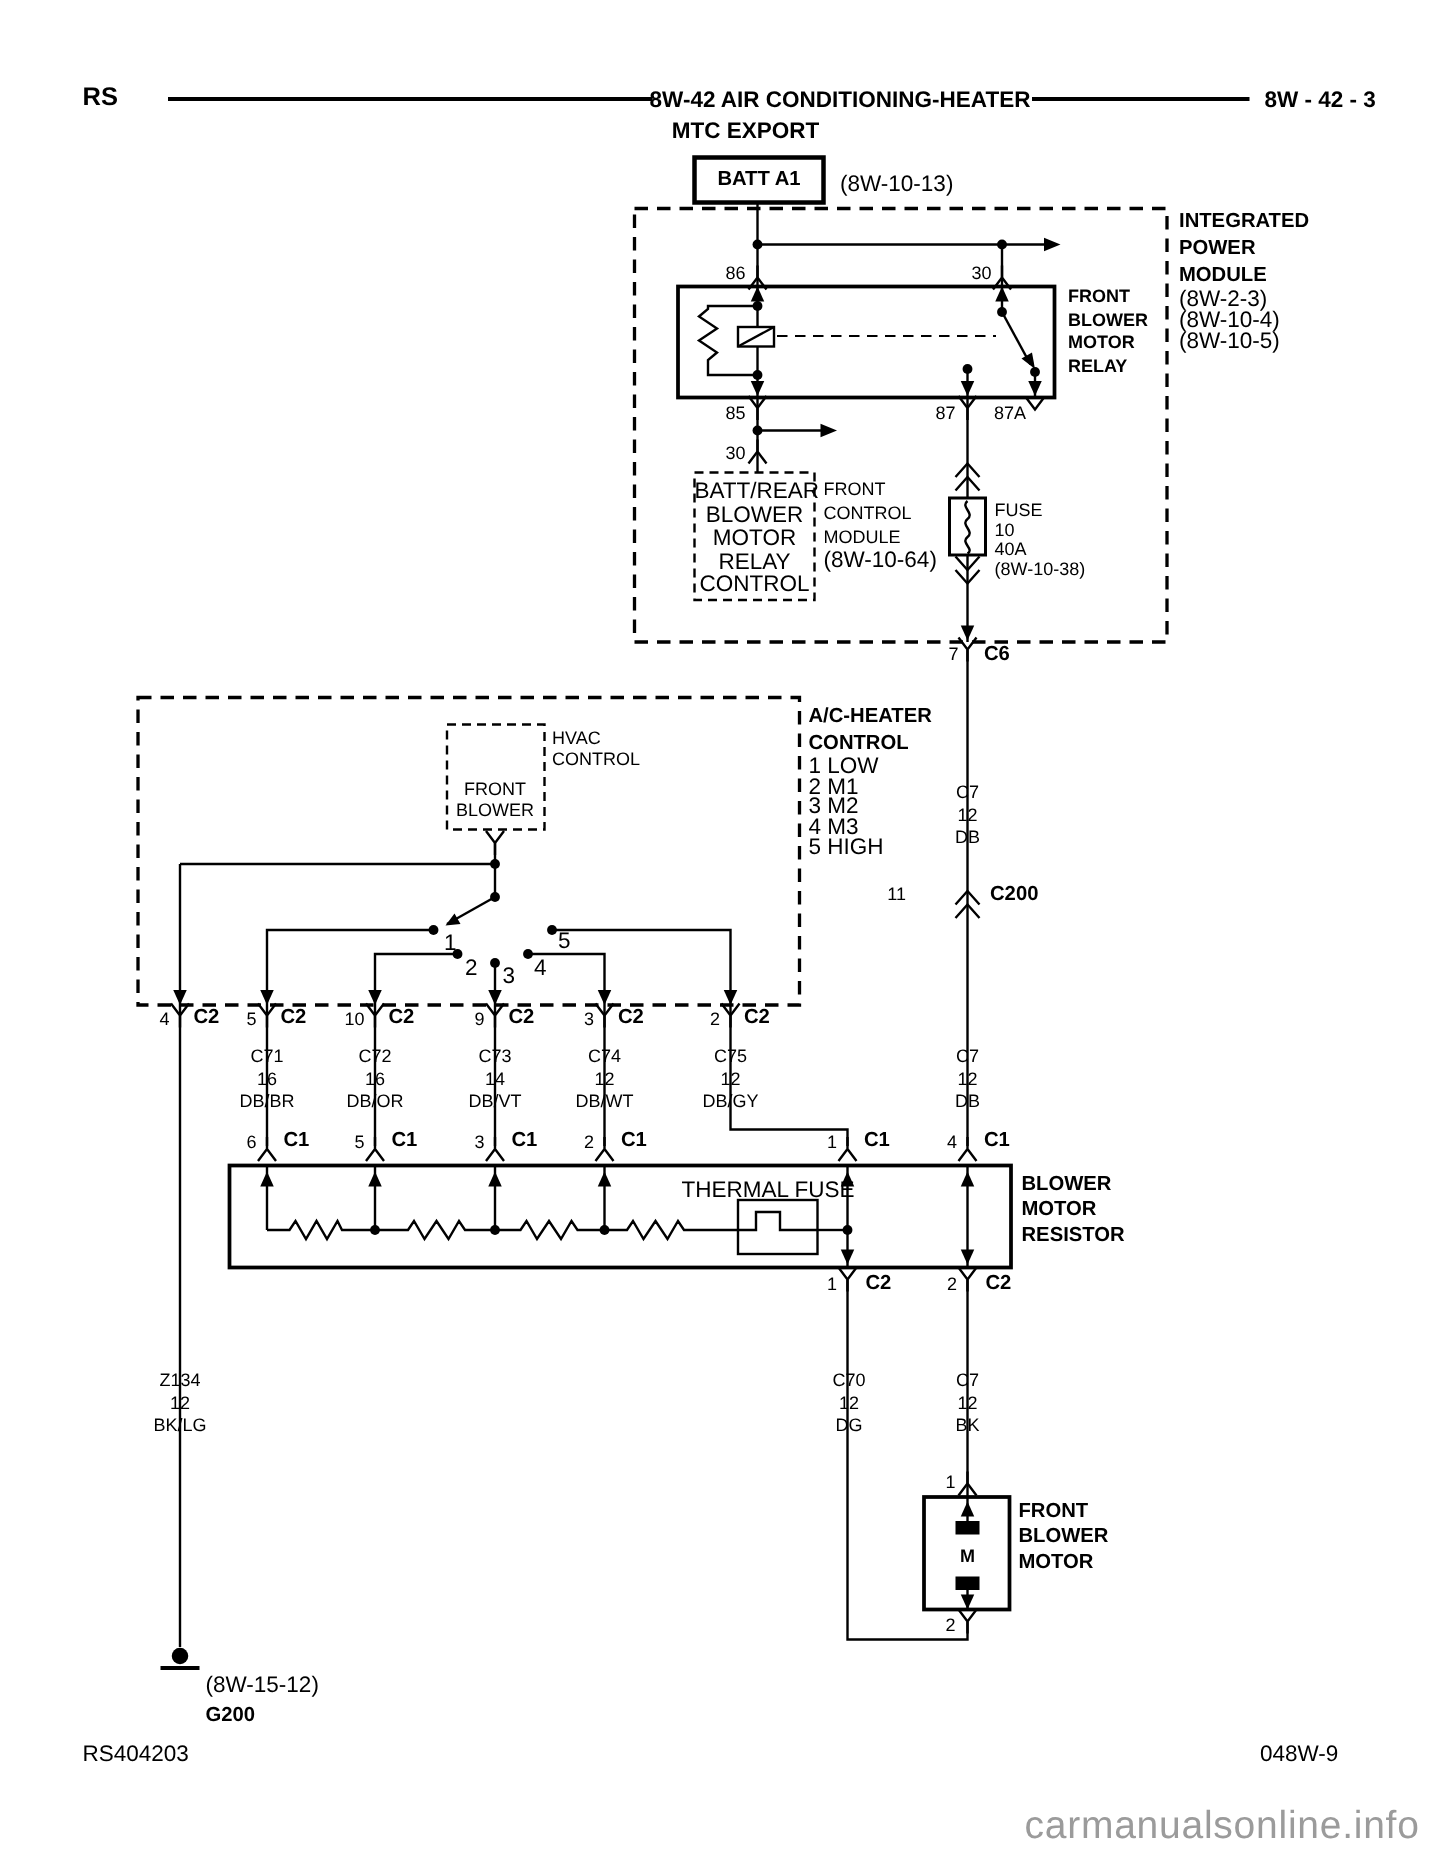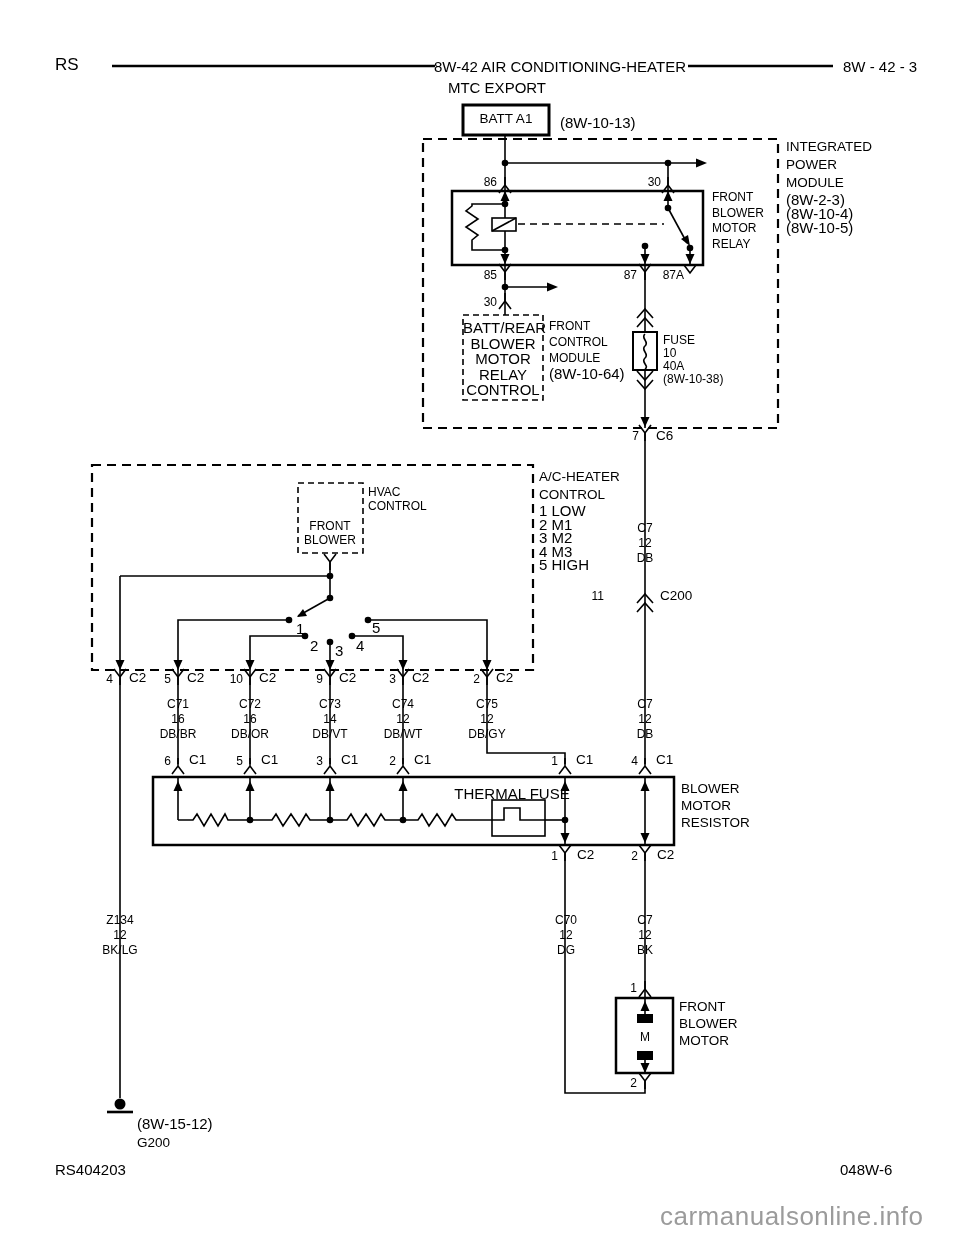--- a/index.html
+++ b/index.html
@@ -17,21 +17,21 @@
   .dashbx{stroke-width:1.6;stroke-dasharray:6,4}
   .dash1{stroke-width:1.4;stroke-dasharray:7,5}
   .coil{fill:#fff;stroke-width:1.6}
   .fill{fill:#000;stroke:none}
   .t{position:absolute;white-space:nowrap;line-height:1}
   .stack{position:absolute;line-height:1}
   .stack div{white-space:nowrap}
   .c{transform:translateX(-50%)}
   .r{transform:translateX(-100%)}
   .ctr{text-align:center;transform:translateX(-50%)}
-  .b{font-weight:normal}
+  .b{font-weight:bold}
   .s11{font-size:15px}.s115{font-size:12px}.s12{font-size:12px}
   .s135{font-size:13.5px}.s15{font-size:15px}.s17{font-size:17px}
   .wm{font-size:26px;color:#9b9b9b;letter-spacing:.5px}
 </style>
 </head>
 <body>
 
 <div id="page">
 
 <svg width="960" height="1242" viewBox="0 0 960 1242">
@@ -401,16 +401,16 @@
   <div>FRONT</div>
   <div>BLOWER</div>
   <div>MOTOR</div>
 </div>
 <div class="t s115 r" style="left:637px;top:1077px">2</div>
 
 <div class="t s135 b" style="left:137px;top:1136px">G200</div>
 <div class="t s11" style="left:137px;top:1116px">(8W-15-12)</div>
 
 <div class="t s11" style="left:55px;top:1162px">RS404203</div>
-<div class="t s11" style="left:840px;top:1162px">048W-6</div>
-<div class="t wm" style="left:660px;top:1203px">carmanualsonline.info</div>
+<div class="t s11" style="left:840px;top:1162px">048W-9</div>
+<div class="t wm" style="left:683px;top:1203px">carmanualsonline.info</div>
 
 </div>
 
 </body></html>

